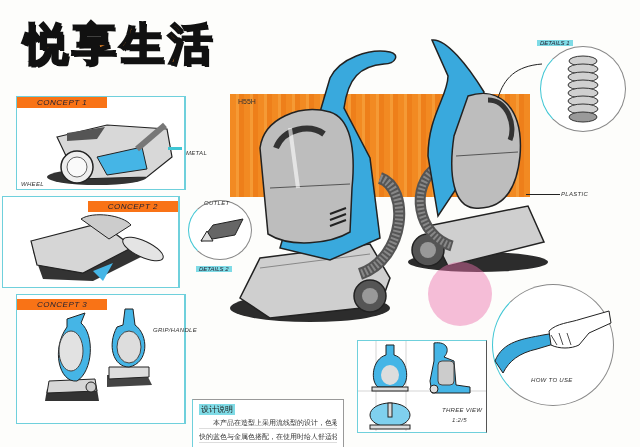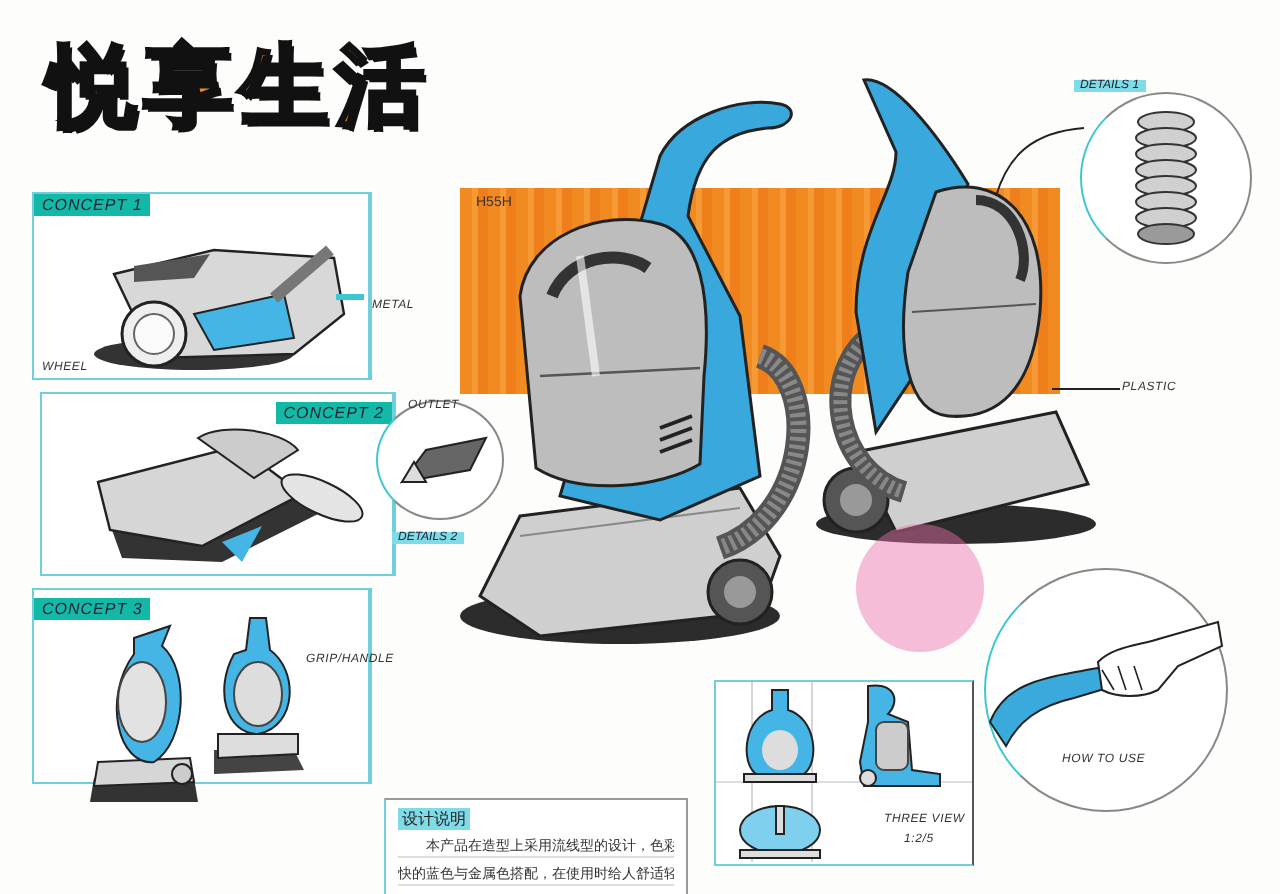--- a/index.html
+++ b/index.html
@@ -13,21 +13,21 @@
     font-family: "DejaVu Sans", sans-serif; font-weight: bold; font-size: 44px;
     color: #f08a28; line-height: 1;
     -webkit-text-stroke: 2px #111;
     text-shadow: 2px 2px 0 #111;
   }
 
   
   .panel { border: 1.5px solid #6fd0dc; border-right-width: 2px; background: #fff; }
   .panel-tag {
     position: absolute; font-size: 8px; font-style: italic; letter-spacing: 0.5px;
-    background: #14b8a6; padding: 1px 4px; color: #223;
+    background: #f97316; padding: 1px 20px; color: #223;
     font-family: "Liberation Sans", sans-serif;
   }
   .note { font-size: 6px; color: #333; font-family: "Liberation Sans", sans-serif; font-style: italic; letter-spacing: 0.3px; }
 
   
   .orange-bg {
     left: 230px; top: 94px; width: 300px; height: 103px;
     background: repeating-linear-gradient(90deg, #f28a22 0 6px, #f59a35 6px 9px, #ee7f1a 9px 14px);
   }
   .model-tag { font-size: 7px; color: #333; font-family: "Liberation Sans", sans-serif; }
@@ -77,32 +77,32 @@
     <path d="M60 40 L105 30 L110 52 L70 58 Z" fill="#45b5e6" stroke="#222" stroke-width="1"></path>
     <path d="M100 32 L128 8" stroke="#777" stroke-width="6"></path>
     <circle cx="40" cy="50" r="16" fill="#eee" stroke="#222" stroke-width="1.5"></circle>
     <circle cx="40" cy="50" r="10" fill="#fafafa" stroke="#666"></circle>
   </svg>
   <span class="abs note" style="left:4px;top:84px;">WHEEL</span>
 </div>
 <div class="abs" style="left:168px;top:147px;width:14px;height:3px;background:#3fc6d4;"></div>
 <span class="abs note" style="left:186px;top:150px;">METAL</span>
 
-<div class="abs panel" style="left:20px;top:196px;width:178px;height:92px;">
+<div class="abs panel" style="left:2px;top:196px;width:178px;height:92px;">
   <span class="panel-tag" style="right:0;top:4px;">CONCEPT 2</span>
   <svg class="abs" style="left:20px;top:14px" width="150" height="76" viewBox="0 0 150 76">
     <path d="M10 40 L80 20 L120 45 L70 70 L20 68 Z" fill="#333"></path>
     <path d="M8 30 L78 12 L110 36 L60 62 L14 54 Z" fill="#d6d6d6" stroke="#222" stroke-width="1.2"></path>
     <path d="M58 8 C70 0 100 4 108 14 L86 28 Z" fill="#ccc" stroke="#222"></path>
     <ellipse cx="120" cy="38" rx="22" ry="8" fill="#e4e4e4" stroke="#222" transform="rotate(25 120 38)"></ellipse>
     <path d="M70 60 L90 52 L80 70 Z" fill="#45b5e6"></path>
   </svg>
 </div>
 
-<div class="abs panel" style="left:16px;top:294px;width:170px;height:98px;">
+<div class="abs panel" style="left:16px;top:294px;width:170px;height:130px;">
   <span class="panel-tag" style="left:0;top:4px;">CONCEPT 3</span>
   <svg class="abs" style="left:20px;top:10px" width="120" height="100" viewBox="0 0 120 100">
     <path d="M70 70 L110 70 L115 80 L70 82 Z" fill="#444"></path>
     <path d="M72 62 L112 62 L112 72 L72 74 Z" fill="#ddd" stroke="#222"></path>
     <path d="M88 4 L96 4 L98 20 C112 30 112 58 92 62 C76 62 70 40 80 22 L86 20 Z" fill="#45b5e6" stroke="#222"></path>
     <ellipse cx="92" cy="42" rx="12" ry="16" fill="#ddd" stroke="#444"></ellipse>
     <path d="M10 84 L60 84 L62 96 L8 96 Z" fill="#333"></path>
     <path d="M12 76 L58 74 L60 86 L10 88 Z" fill="#d6d6d6" stroke="#222"></path>
     <path d="M30 14 L48 8 L44 18 C58 30 56 66 40 76 C22 78 14 44 30 22 Z" fill="#45b5e6" stroke="#222"></path>
     <ellipse cx="34" cy="46" rx="12" ry="20" fill="#e2e2e2" stroke="#444"></ellipse>

